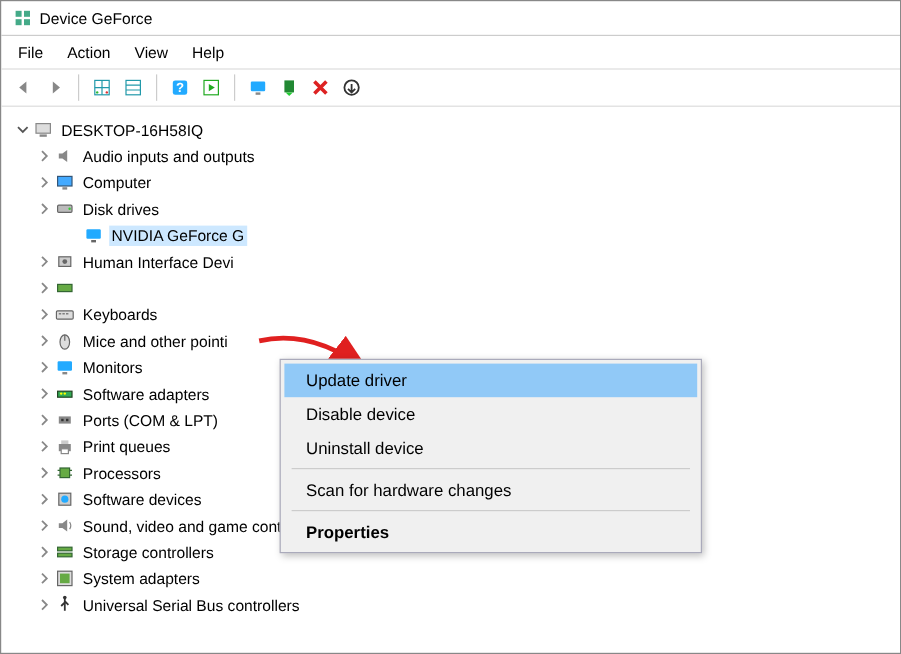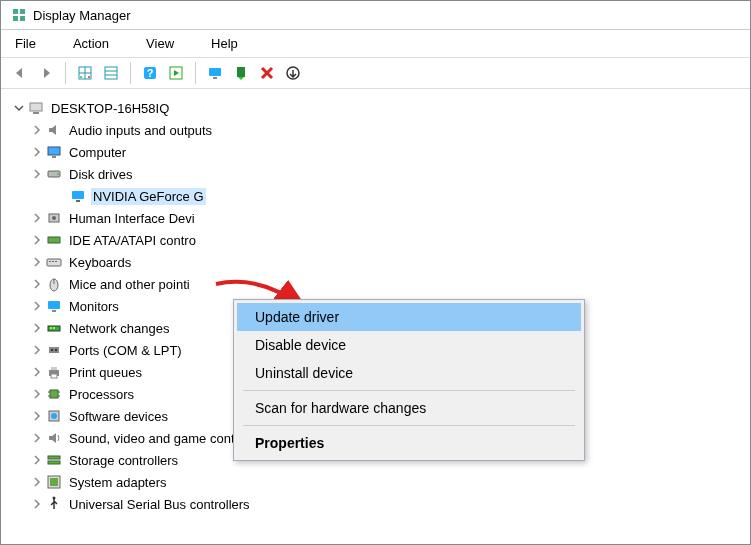--- a/index.html
+++ b/index.html
@@ -1,21 +1,21 @@
 <!DOCTYPE html>
 <html><head>
 <meta charset="utf-8">
 <style>
 * { margin: 0; padding: 0; box-sizing: border-box; }
 body { font-family: "Segoe UI", Tahoma, sans-serif; font-size: 13px; background: #fff; color: #000; }
 .window { width: 751px; height: 545px; border: 1px solid #888; display: flex; flex-direction: column; }
 .titlebar { display: flex; align-items: center; padding: 6px 10px; border-bottom: 1px solid #ccc; gap: 6px; }
 .titlebar .app-icon { width: 16px; height: 16px; }
 .titlebar .title { font-size: 13px; }
-.menubar { display: flex; padding: 4px 8px; gap: 25px; }
+.menubar { display: flex; padding: 4px 8px; gap: 8px; }
 .menubar .menuitem { padding: 2px 6px; font-size: 13px; cursor: default; }
 .toolbar { display: flex; align-items: center; padding: 4px 8px; border-top: 1px solid #ddd; border-bottom: 1px solid #ddd; gap: 4px; }
 .toolbar .divider { width: 1px; height: 22px; background: #ccc; margin: 0 4px; }
 .toolbar .tbtn { width: 22px; height: 22px; display: flex; align-items: center; justify-content: center; cursor: default; }
 .content { flex: 1; padding: 8px 4px; overflow: hidden; position: relative; }
 .tree { position: relative; }
 .node { display: flex; align-items: center; height: 22px; white-space: nowrap; }
 .chevron { width: 16px; height: 16px; display: flex; align-items: center; justify-content: center; color: #888; cursor: default; }
 .chevron.blank { visibility: hidden; }
 .nicon { width: 18px; height: 16px; display: flex; align-items: center; justify-content: center; margin-right: 4px; }
@@ -39,21 +39,21 @@
 
   <div class="titlebar">
     <span class="app-icon">
       <svg width="16" height="16" viewBox="0 0 16 16">
           <rect x="2" y="2" width="5" height="5" fill="#4a8"></rect>
           <rect x="9" y="2" width="5" height="5" fill="#4a8"></rect>
           <rect x="2" y="9" width="5" height="5" fill="#4a8"></rect>
           <rect x="9" y="9" width="5" height="5" fill="#4a8"></rect>
         </svg>
     </span>
-    <span class="title">Display Manager</span>
+    <span class="title">Device GeForce</span>
   </div>
 
   <div class="menubar">
     <span class="menuitem">File</span>
     <span class="menuitem">Action</span>
     <span class="menuitem">View</span>
     <span class="menuitem">Help</span>
   </div>
 
   <div class="toolbar">
@@ -212,21 +212,20 @@
           <span class="chevron">
             <svg width="10" height="10" viewBox="0 0 10 10">
               <path d="M3 1 L7 5 L3 9" fill="none" stroke="#888" stroke-width="1.5"></path>
             </svg>
           </span>
           <span class="nicon">
             <svg width="16" height="16" viewBox="0 0 16 16">
               <rect x="2" y="5" width="12" height="6" fill="#6a4" stroke="#363"></rect>
             </svg>
           </span>
-          <span class="nlabel">IDE ATA/ATAPI contro</span>
         </div>
         <div class="node depth1">
           <span class="chevron">
             <svg width="10" height="10" viewBox="0 0 10 10">
               <path d="M3 1 L7 5 L3 9" fill="none" stroke="#888" stroke-width="1.5"></path>
             </svg>
           </span>
           <span class="nicon">
             <svg width="16" height="16" viewBox="0 0 16 16">
               <rect x="1" y="5" width="14" height="7" fill="#ddd" stroke="#666" rx="1"></rect>
@@ -271,21 +270,21 @@
               <path d="M3 1 L7 5 L3 9" fill="none" stroke="#888" stroke-width="1.5"></path>
             </svg>
           </span>
           <span class="nicon">
             <svg width="16" height="16" viewBox="0 0 16 16">
               <rect x="2" y="6" width="12" height="5" fill="#3a5" stroke="#242"></rect>
               <circle cx="5" cy="8" r="1" fill="#ff0"></circle>
               <circle cx="8" cy="8" r="1" fill="#ff0"></circle>
             </svg>
           </span>
-          <span class="nlabel">Network changes</span>
+          <span class="nlabel">Software adapters</span>
         </div>
         <div class="node depth1">
           <span class="chevron">
             <svg width="10" height="10" viewBox="0 0 10 10">
               <path d="M3 1 L7 5 L3 9" fill="none" stroke="#888" stroke-width="1.5"></path>
             </svg>
           </span>
           <span class="nicon">
             <svg width="16" height="16" viewBox="0 0 16 16">
               <rect x="3" y="5" width="10" height="6" fill="#888"></rect>

